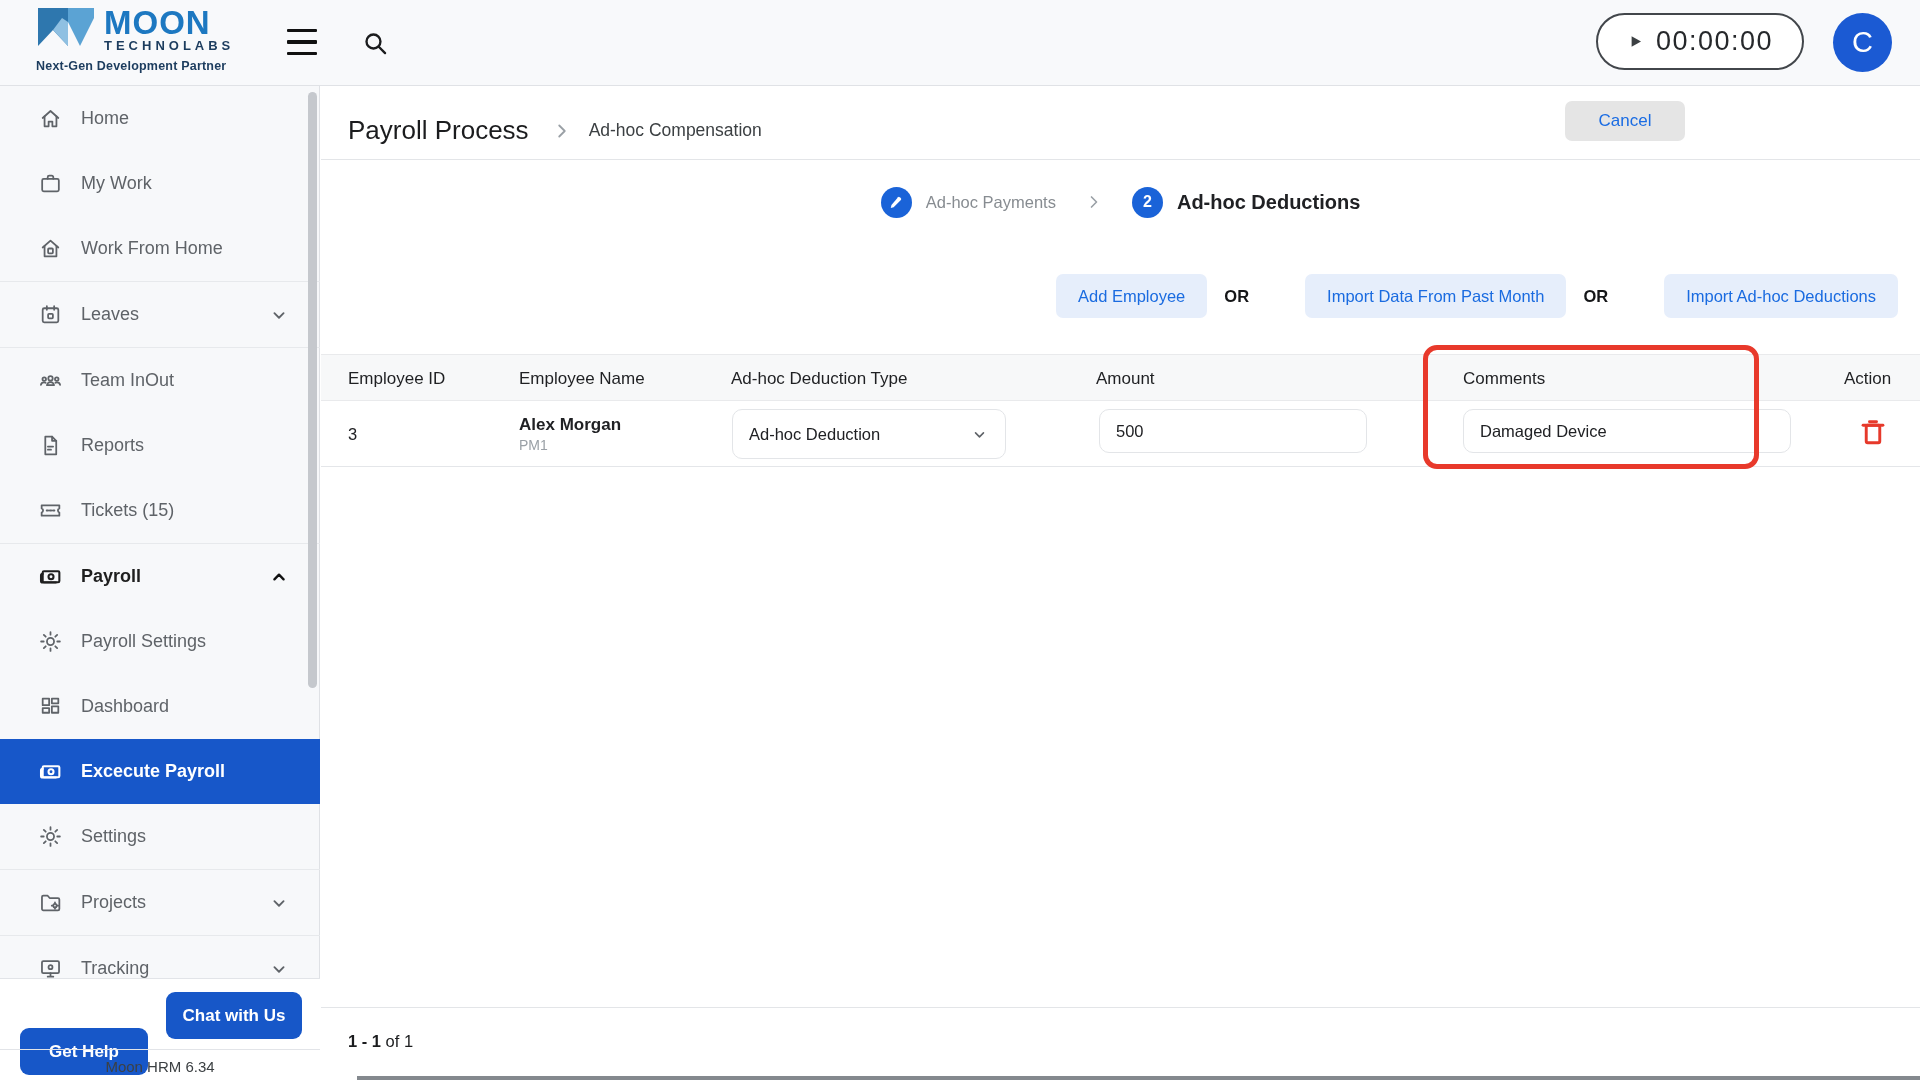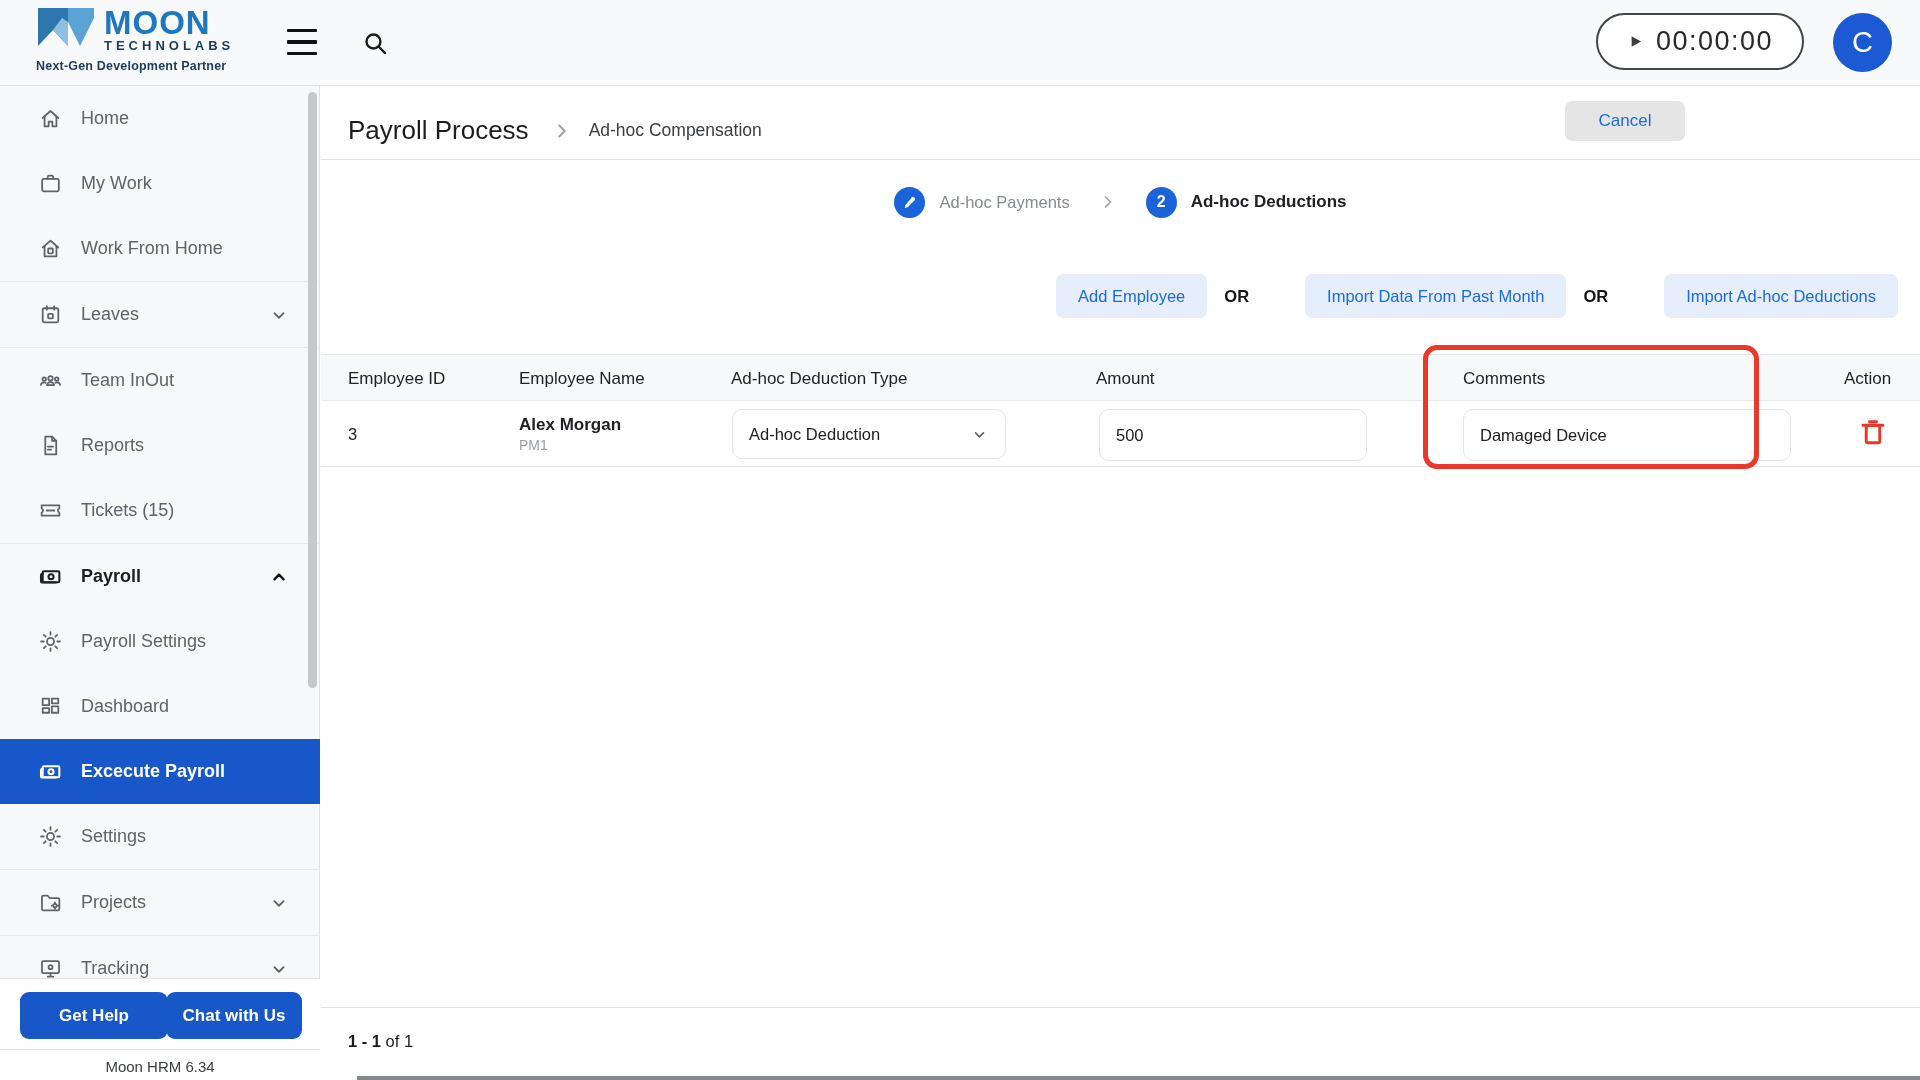--- a/index.html
+++ b/index.html
@@ -48,21 +48,21 @@
   .sitem.selected { background:#1757c9; }
   .sitem.selected .slabel { color:#fff; font-weight:600; }
   .sitem.selected .ic { stroke:#fff; stroke-width:2; }
   .scrollthumb { position:absolute; right:2px; top:6px; width:9px; height:596px;
     background:#c5c8cd; border-radius:5px; cursor:grab; }
   .side-footer { position:absolute; left:0; bottom:0; width:320px; height:102px;
     background:#fff; border-top:1px solid #e2e4e8; }
   .sf-btn { position:absolute; top:13px; height:47px; background:#1757c8; color:#fff;
     border:none; border-radius:9px; font-size:17px; font-weight:700;
     font-family:"Liberation Sans",sans-serif; cursor:pointer; }
-  .sf-help { left:20px; width:148px; }
+  .sf-help { left:20px; width:128px;margin-top:36px; }
   .sf-chat { left:166px; width:136px; }
   .sf-div { position:absolute; left:0; bottom:30px; width:100%; height:1px; background:#e2e4e8; }
   .sf-version { position:absolute; left:0; bottom:5px; width:100%; text-align:center;
     font-size:15px; color:#3c4043; }
 
   
   .main { position:absolute; left:321px; top:87px; width:1599px; height:993px; background:#fff; }
   .pagebar { position:absolute; left:0; top:0; width:100%; height:73px; background:#fff;
     border-bottom:1px solid #e3e5e8; }
   .crumbs { position:absolute; left:27px; top:0; height:87px; display:flex; align-items:center; }
@@ -77,21 +77,21 @@
     background:#1659c7; color:#fff; border:none; border-radius:7px; font-size:17px; font-weight:600;
     font-family:"Liberation Sans",sans-serif; cursor:pointer; }
 
   .stepper { position:absolute; left:0; top:74px; width:100%; height:82px;
     display:flex; align-items:center; justify-content:center; gap:18px; }
   .step { display:flex; align-items:center; gap:14px; cursor:pointer; }
   .step-circle { width:31px; height:31px; border-radius:50%; background:#1a63d8; color:#fff;
     display:flex; align-items:center; justify-content:center; font-size:16px; font-weight:700; }
   .step-circle svg { width:16px; height:16px; }
   .step1-label { font-size:16.5px; color:#878c91; }
-  .step2-label { font-size:17px; color:#202124; font-weight:600; }
+  .step2-label { font-size:20px; color:#202124; font-weight:600; }
   .step-chev { width:20px; height:20px; stroke:#9aa0a6; fill:none; stroke-width:2;
     stroke-linecap:round; stroke-linejoin:round; margin:0 10px; }
 
   .search-pill { position:absolute; left:29px; top:180px; width:570px; height:59px;
     background:#e9eaed; border-radius:10px; display:flex; align-items:center; padding-left:24px; }
   .search-pill svg { width:24px; height:24px; margin-right:18px; }
   .search-input { border:none; background:transparent; outline:none; font-size:17.5px;
     color:#202124; width:460px; font-family:"Liberation Sans",sans-serif; }
   .search-input::placeholder { color:#80868b; }
 
@@ -114,21 +114,21 @@
   .cell-name { position:absolute; left:198px; top:0; height:66px; display:flex;
     flex-direction:column; justify-content:center; }
   .cell-name .nm { font-size:17px; font-weight:600; color:#202124; }
   .cell-name .code { font-size:14px; color:#9aa0a6; margin-top:2px; }
   .dd { position:absolute; left:411px; top:8px; width:274px; height:50px; background:#fff;
     border:1px solid #e3e5e8; border-radius:10px; display:flex; align-items:center;
     padding:0 16px; cursor:pointer; }
   .dd-label { font-size:16.5px; color:#202124; flex:1; }
   .dd .chevd { width:19px; height:19px; stroke:#5f6368; fill:none; stroke-width:2;
     stroke-linecap:round; stroke-linejoin:round; }
-  .cell-input { position:absolute; top:8px; height:52px; background:#fff;
+  .cell-input { position:absolute; top:8px; height:44px; background:#fff;
     border:1px solid #e3e5e8; border-radius:10px; font-size:16.5px; color:#202124;
     padding:5px 16px; font-family:"Liberation Sans",sans-serif; outline:none; }
   .inp-amount { left:778px; width:268px; }
   .inp-comment { left:1142px; width:328px; }
   .trash-btn { position:absolute; left:1534px; top:14px; width:36px; height:38px; background:none;
     border:none; cursor:pointer; padding:0; }
   .trash-btn svg { width:28px; height:31px; fill:none; stroke:#e6392b; stroke-width:2.5;
     stroke-linecap:round; stroke-linejoin:round; }
 
   .redbox { position:absolute; left:1102px; top:258px; width:336px; height:124px;

